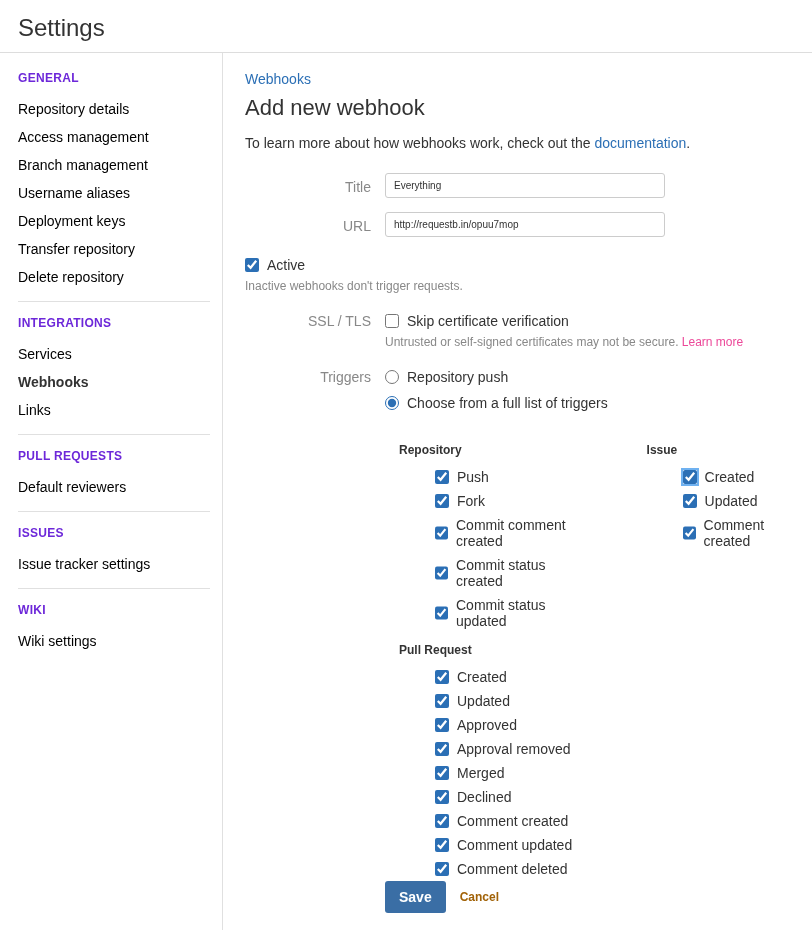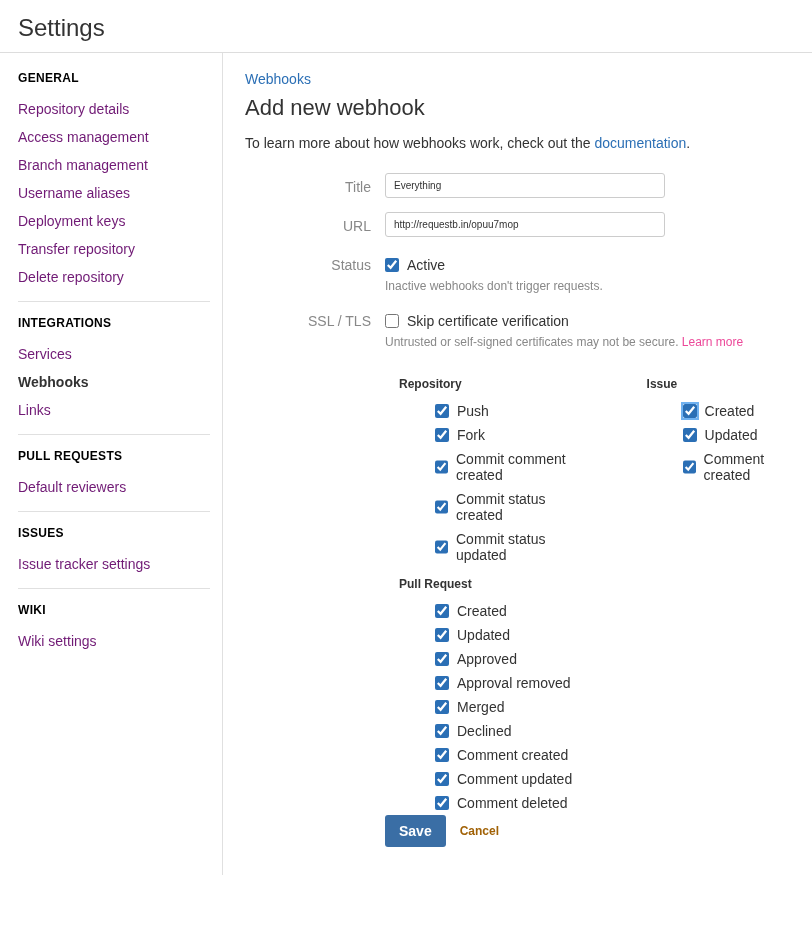--- a/index.html
+++ b/index.html
@@ -28,27 +28,27 @@
   }
   .side-section {
     border-bottom: 1px solid #e0e0e0;
     padding-bottom: 10px;
     margin-bottom: 14px;
   }
   .side-section:last-child { border-bottom: none; }
   .side-heading {
     font-size: 12px;
     font-weight: 700;
-    color: #000000;
+    color: #6d28d9;
     letter-spacing: 0.3px;
     margin-bottom: 10px;
   }
   .side-item {
     display: block;
-    color: #701a75;
+    color: #000000;
     text-decoration: none;
     padding: 6px 0;
     font-size: 14px;
     cursor: pointer;
   }
   .side-item.active {
     color: #333;
     font-weight: 700;
   }
   .main {
@@ -232,21 +232,20 @@
     </div>
 
     <div class="form-row">
       <div class="form-label">URL</div>
       <div class="form-control">
         <input type="text" class="text-input" value="http://requestb.in/opuu7mop" style="">
       </div>
     </div>
 
     <div class="form-row">
-      <div class="form-label">Status</div>
       <div class="form-control">
         <div class="check-line">
           <input type="checkbox" checked="" style="">
           <span>Active</span>
         </div>
         <div class="hint">Inactive webhooks don't trigger requests.</div>
       </div>
     </div>
 
     <div class="form-row">
@@ -255,20 +254,33 @@
         <div class="check-line">
           <input type="checkbox" style="">
           <span>Skip certificate verification</span>
         </div>
         <div class="hint">
           <span>Untrusted or self-signed certificates may not be secure. </span><a>Learn more</a>
         </div>
       </div>
     </div>
 
+    <div class="form-row">
+      <div class="form-label">Triggers</div>
+      <div class="form-control">
+        <div class="radio-line">
+          <input type="radio" name="trig" style="">
+          <span>Repository push</span>
+        </div>
+        <div class="radio-line">
+          <input type="radio" name="trig" checked="" style="">
+          <span>Choose from a full list of triggers</span>
+        </div>
+      </div>
+    </div>
 
     <div class="triggers-block">
       <div class="trigger-col">
           <div class="trigger-heading">Repository</div>
           <label class="trigger-item">
             <input type="checkbox" checked="" style="">
             <span>Push</span>
           </label>
           <label class="trigger-item">
             <input type="checkbox" checked="" style="">

